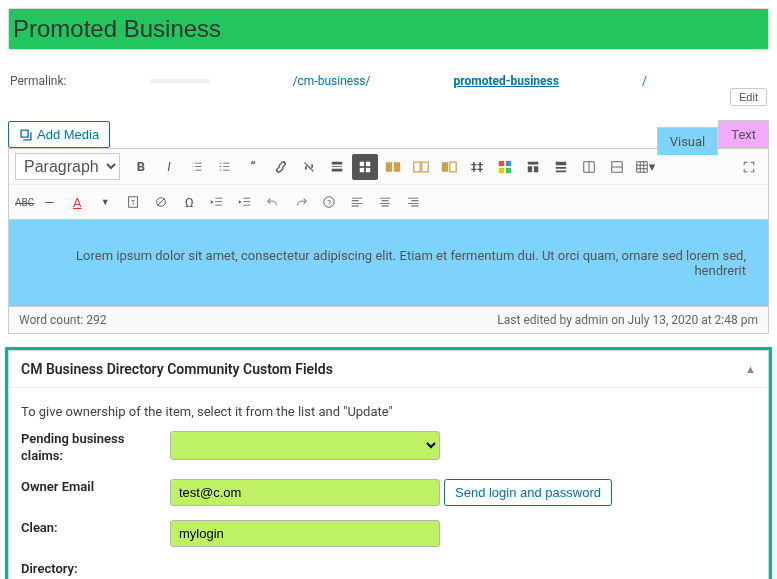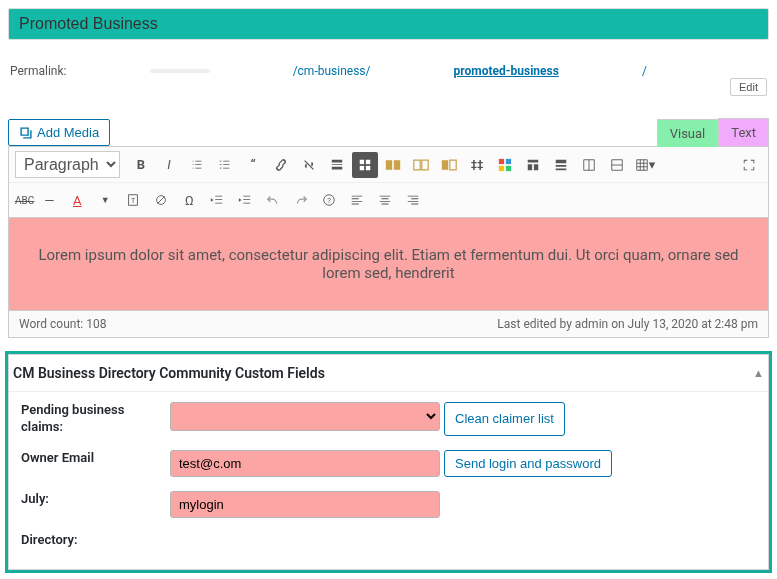--- a/index.html
+++ b/index.html
@@ -6,26 +6,26 @@
   body {
     margin: 0;
     padding: 8px;
     font-family: -apple-system, BlinkMacSystemFont, "Segoe UI", Roboto, sans-serif;
     font-size: 13px;
     color: #23282d;
     background: #fff;
   }
   .title-input {
     width: 100%;
-    padding: 6px 10px;
-    font-size: 16px;
+    padding: 6px 4px;
+    font-size: 24px;
     border: 1px solid #ddd;
     border-radius: 2px;
     color: #333;
-    background: #14b8a6;
+    background: #22c55e;
   }
   .permalink-row {
     display: flex;
     align-items: center;
     gap: 4px;
     font-size: 12px;
     padding: 6px 2px 10px 2px;
     color: #666;
     justify-content: space-between;
   }
@@ -45,21 +45,21 @@
     font-size: 11px;
     padding: 2px 8px;
     border-radius: 2px;
     cursor: pointer;
     margin-top: 32px;
   }
   .editor-tabs-row {
     display: flex;
     align-items: flex-end;
     justify-content: space-between;
-    margin-top: 12px;
+    margin-top: 4px;
   }
   .add-media-btn {
     border: 1px solid #0073aa;
     color: #0073aa;
     background: #fff;
     padding: 5px 10px;
     font-size: 13px;
     border-radius: 2px;
     display: inline-flex;
     align-items: center;
@@ -70,23 +70,23 @@
   .tab {
     border: 1px solid #ccc;
     border-bottom: none;
     padding: 6px 12px;
     font-size: 13px;
     color: #555;
     cursor: pointer;
     background: #f0abfc;
   }
   .tab.active {
-    background: #86efac;
+    background: #7dd3fc;
     position: relative;
-    top: 1px;
+    top: 7px;
   }
   .toolbar {
     border: 1px solid #ccc;
     background: #fbfbfb;
   }
   .toolbar-row {
     display: flex;
     align-items: center;
     gap: 2px;
     padding: 4px 6px;
@@ -113,24 +113,24 @@
     color: #555;
     font-size: 13px;
     cursor: pointer;
     border-radius: 2px;
   }
   .fullscreen-btn { margin-left: auto; }
   .editor-content {
     border: 1px solid #ccc;
     border-top: none;
     padding: 28px 22px;
-    background: #fca5a5;
+    background: #7dd3fc;
     color: #555;
-    font-size: 15px;
-    text-align: center;
+    font-size: 13px;
+    text-align: right;
   }
   .editor-footer {
     border: 1px solid #ccc;
     border-top: none;
     background: #fafafa;
     display: flex;
     justify-content: space-between;
     padding: 6px 10px;
     font-size: 12px;
     color: #666;
@@ -142,21 +142,21 @@
   }
   .metabox-highlight {
     position: absolute;
     inset: -4px;
     border: 3px solid #17ad9c;
     pointer-events: none;
   }
   .metabox-header {
     background: #fff;
     border-bottom: 1px solid #eee;
-    padding: 10px 4px;
+    padding: 10px 12px;
     font-weight: 600;
     font-size: 14px;
     display: flex;
     justify-content: space-between;
     align-items: center;
   }
   .metabox-toggle {
     color: #888;
     font-size: 11px;
     cursor: pointer;
@@ -183,21 +183,21 @@
     line-height: 1.3;
   }
   .form-row .control { width: 270px; }
   .form-row select,
   .form-row input[type="text"] {
     width: 100%;
     padding: 5px 8px;
     border: 1px solid #b5b5b5;
     border-radius: 3px;
     font-size: 13px;
-    background: #fca5a5;
+    background: #bef264;
   }
   .link-btn {
     border: 1px solid #0073aa;
     color: #0073aa;
     background: #fff;
     padding: 5px 10px;
     font-size: 13px;
     border-radius: 3px;
     cursor: pointer;
   }
@@ -400,47 +400,47 @@
         </svg>
       </span>
   </div>
 </div>
 
 
 <div class="editor-content">Lorem ipsum dolor sit amet, consectetur adipiscing elit. Etiam et fermentum dui. Ut orci quam, ornare sed lorem sed, hendrerit</div>
 
 
 <div class="editor-footer">
-  <span>Word count: 108</span>
+  <span>Word count: 292</span>
   <span>Last edited by admin on July 13, 2020 at 2:48 pm</span>
 </div>
 
 
 <div class="metabox">
   <div class="metabox-highlight"></div>
   <div class="metabox-header">
     <span>CM Business Directory Community Custom Fields</span>
     <span class="metabox-toggle">▲</span>
   </div>
   <div class="metabox-body">
+    <div class="helper-text">To give ownership of the item, select it from the list and "Update"</div>
 
     <div class="form-row">
       <div class="label">Pending business claims:</div>
       <div class="control"><select><option></option></select></div>
-      <button class="link-btn">Clean claimer list</button>
     </div>
 
     <div class="form-row">
       <div class="label">Owner Email</div>
       <div class="control"><input type="text" value="test@c.om" style=""></div>
       <button class="link-btn">Send login and password</button>
     </div>
 
     <div class="form-row">
-      <div class="label">July:</div>
+      <div class="label">Clean:</div>
       <div class="control"><input type="text" value="mylogin" style=""></div>
     </div>
 
     <div class="form-row" style="margin-bottom:4px">
       <div class="label">Directory:</div>
     </div>
   </div>
 </div>
 
 

